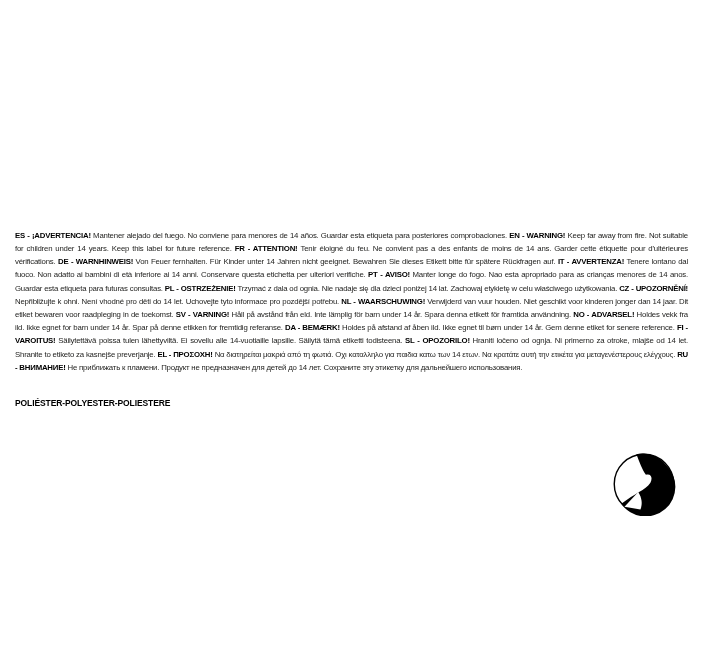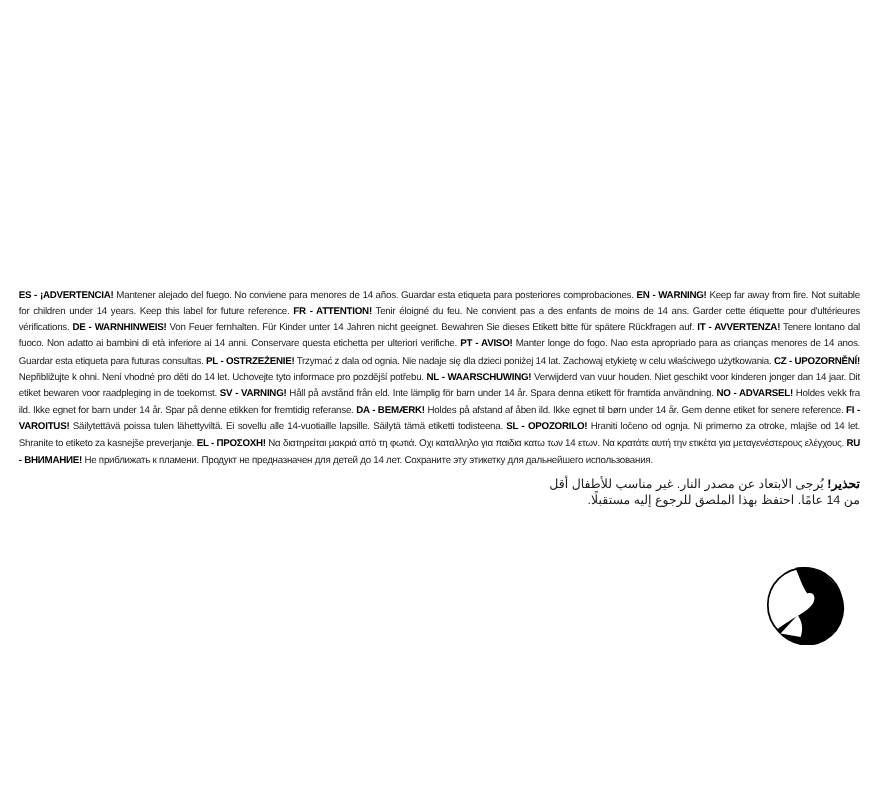--- a/index.html
+++ b/index.html
@@ -62,25 +62,24 @@
 </style>
 </head>
 <body>
 
 <div class="label">
 
   <div class="content">
 
     <p class="warnings"><b>ES - ¡ADVERTENCIA!</b><span> Mantener alejado del fuego. No conviene para menores de 14 años. Guardar esta etiqueta para posteriores comprobaciones. </span><b>EN - WARNING!</b><span> Keep far away from fire. Not suitable for children under 14 years. Keep this label for future reference. </span><b>FR - ATTENTION!</b><span> Tenir éloigné du feu. Ne convient pas a des enfants de moins de 14 ans. Garder cette étiquette pour d'ultérieures vérifications. </span><b>DE - WARNHINWEIS!</b><span> Von Feuer fernhalten. Für Kinder unter 14 Jahren nicht geeignet. Bewahren Sie dieses Etikett bitte für spätere Rückfragen auf. </span><b>IT - AVVERTENZA!</b><span> Tenere lontano dal fuoco. Non adatto ai bambini di età inferiore ai 14 anni. Conservare questa etichetta per ulteriori verifiche. </span><b>PT - AVISO!</b><span> Manter longe do fogo. Nao esta apropriado para as crianças menores de 14 anos. Guardar esta etiqueta para futuras consultas. </span><b>PL - OSTRZEŻENIE!</b><span> Trzymać z dala od ognia. Nie nadaje się dla dzieci poniżej 14 lat. Zachowaj etykietę w celu właściwego użytkowania. </span><b>CZ - UPOZORNĚNÍ!</b><span> Nepřibližujte k ohni. Není vhodné pro děti do 14 let. Uchovejte tyto informace pro pozdější potřebu. </span><b>NL - WAARSCHUWING!</b><span> Verwijderd van vuur houden. Niet geschikt voor kinderen jonger dan 14 jaar. Dit etiket bewaren voor raadpleging in de toekomst. </span><b>SV - VARNING!</b><span> Håll på avstånd från eld. Inte lämplig för barn under 14 år. Spara denna etikett för framtida användning. </span><b>NO - ADVARSEL!</b><span> Holdes vekk fra ild. Ikke egnet for barn under 14 år. Spar på denne etikken for fremtidig referanse. </span><b>DA - BEMÆRK!</b><span> Holdes på afstand af åben ild. Ikke egnet til børn under 14 år. Gem denne etiket for senere reference. </span><b>FI - VAROITUS!</b><span> Säilytettävä poissa tulen lähettyviltä. Ei sovellu alle 14-vuotiaille lapsille. Säilytä tämä etiketti todisteena. </span><b>SL - OPOZORILO!</b><span> Hraniti ločeno od ognja. Ni primerno za otroke, mlajše od 14 let. Shranite to etiketo za kasnejše preverjanje. </span><b>EL - ΠΡΟΣΟΧΗ!</b><span> Να διατηρείται μακριά από τη φωτιά. Οχι καταλληλο για παιδια κατω των 14 ετων. Να κρατάτε αυτή την ετικέτα για μεταγενέστερους ελέγχους. </span><b>RU - ВНИМАНИЕ!</b><span> Не приближать к пламени. Продукт не предназначен для детей до 14 лет. Сохраните эту этикетку для дальнейшего использования.</span></p>
 
-    <p class="arabic" dir="rtl"><b>تحذير!</b><span> يُرجى الابتعاد عن مصدر النار. غير مناسب للأطفال أقل
-من 14 عامًا. احتفظ بهذا الملصق للرجوع إليه مستقبلًا.</span></p>
 
 
 
+    <p class="material">POLIÉSTER-POLYESTER-POLIESTERE</p>
 
   </div>
 
   <svg class="green-dot" viewBox="0 0 100 100" aria-hidden="true">
     <circle cx="50" cy="50" r="46.5" fill="#ffffff" stroke="#000000" stroke-width="2.2"></circle>
     <path fill="#000000" d="M 84 20
          A 46.5 46.5 0 1 1 14.5 81
          C 36 64 52 60 60 48
          C 64 40 61 33 53 35.5
          C 47 28 43 15 38 3.5

